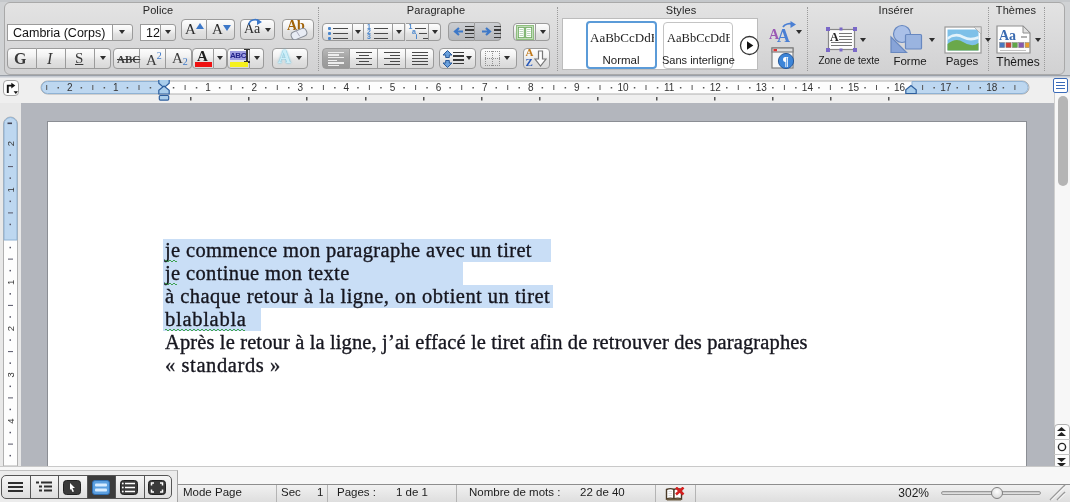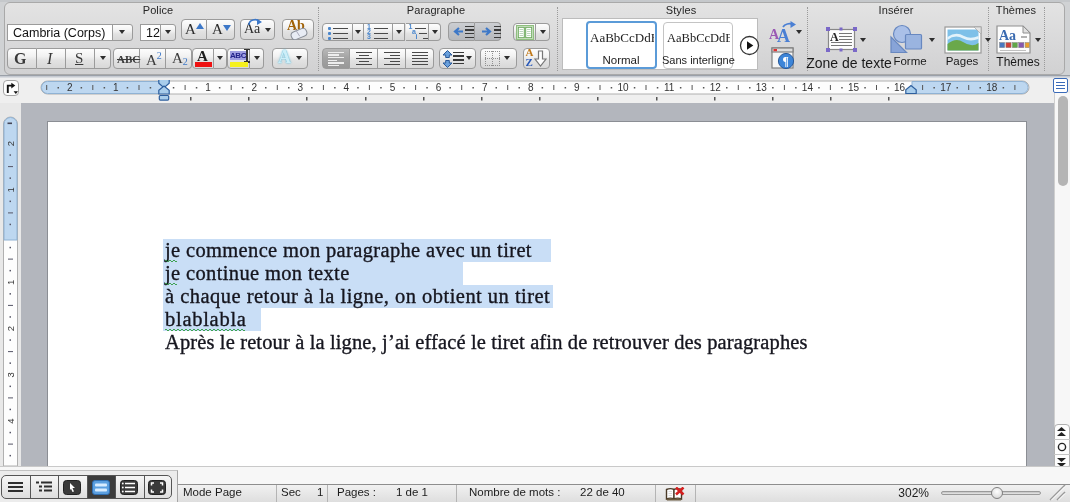--- a/index.html
+++ b/index.html
@@ -217,21 +217,21 @@
       <g fill="#7a68c8">
         <rect x="0" y="0" width="4" height="4"></rect>
         <rect x="27" y="0" width="4" height="4"></rect>
         <rect x="0" y="21" width="4" height="4"></rect>
         <rect x="27" y="21" width="4" height="4"></rect>
         <rect x="13.5" y="0.5" width="3" height="3"></rect>
         <rect x="13.5" y="21.5" width="3" height="3"></rect>
       </g>
     </svg>
     <div class="abs" style="left:860px;top:38px;width:0;height:0;border-left:3.5px solid transparent;border-right:3.5px solid transparent;border-top:4.5px solid #2e2e2e"></div>
-    <div class="abs" style="left:800px;top:55px;width:98px;text-align:center;font-size:14px;color:#1a1a1a">Zone de texte</div>
+    <div class="abs" style="left:800px;top:55px;width:98px;text-align:center;font-size:10px;color:#1a1a1a">Zone de texte</div>
     <svg class="abs" style="left:889px;top:24px" width="38" height="30" viewBox="0 0 38 30">
       <circle cx="13" cy="10" r="8.5" fill="#aac0e8" stroke="#6888c0" stroke-width="1.2"></circle>
       <path d="M2 28.5 L2 13 L17.5 28.5 Z" fill="#88a4d8" stroke="#6888c0" stroke-width="1.2"></path>
       <rect x="16.5" y="10.5" width="16" height="14.5" rx="1" fill="#9ab4e0" stroke="#6888c0" stroke-width="1.2"></rect>
     </svg>
     <div class="abs" style="left:929px;top:38px;width:0;height:0;border-left:3.5px solid transparent;border-right:3.5px solid transparent;border-top:4.5px solid #2e2e2e"></div>
     <div class="abs" style="left:870px;top:55px;width:80px;text-align:center;font-size:11.5px;color:#1a1a1a">Forme</div>
     <svg class="abs" style="left:944px;top:26px" width="38" height="28" viewBox="0 0 38 28">
       <rect x="1" y="1" width="36" height="26" fill="#fff" stroke="#999" stroke-width="1.2"></rect>
       <rect x="3.5" y="3.5" width="31" height="21" fill="#7ec0e8"></rect>
@@ -378,20 +378,21 @@
     <div class="abs" style="left:47px;top:121px;width:980px;height:345px;background:#fff;border:1px solid #8b8e94;border-bottom:none"></div>
     <div class="abs" style="left:163px;top:239px;width:388px;height:23px;background:#c9def6"></div>
     <div class="abs" style="left:163px;top:262px;width:300px;height:23px;background:#c9def6"></div>
     <div class="abs" style="left:163px;top:285px;width:390px;height:23px;background:#c9def6"></div>
     <div class="abs" style="left:163px;top:308px;width:98px;height:23px;background:#c9def6"></div>
     <div class="abs doctext" id="ln0" style="left:165px;top:240.3px;letter-spacing:0.35px">je commence mon paragraphe avec un tiret</div>
     <div class="abs doctext" id="ln1" style="left:165px;top:263.2px;letter-spacing:0.36px">je continue mon texte</div>
     <div class="abs doctext" id="ln2" style="left:165px;top:286.1px;letter-spacing:0.47px">à chaque retour à la ligne, on obtient un tiret</div>
     <div class="abs doctext" id="ln3" style="left:165px;top:309.0px;letter-spacing:0.72px">blablabla</div>
     <div class="abs doctext" id="ln4" style="left:165px;top:331.9px;letter-spacing:0.13px">Après le retour à la ligne, j’ai effacé le tiret afin de retrouver des paragraphes</div>
+    <div class="abs doctext" id="ln5" style="left:165px;top:354.8px;letter-spacing:0.59px">« standards »</div>
     <svg class="abs" style="left:165px;top:259.3px" width="13" height="4" viewBox="0 0 13 4">
       <path d="M0 2 q1 -2 2 0 q1 2 2 0 q1 -2 2 0 q1 2 2 0 q1 -2 2 0 q1 2 2 0" fill="none" stroke="#2e9b40" stroke-width="0.9"></path>
     </svg>
     <svg class="abs" style="left:165px;top:282.2px" width="13" height="4" viewBox="0 0 13 4">
       <path d="M0 2 q1 -2 2 0 q1 2 2 0 q1 -2 2 0 q1 2 2 0 q1 -2 2 0 q1 2 2 0" fill="none" stroke="#2e9b40" stroke-width="0.9"></path>
     </svg>
     <svg class="abs" style="left:165px;top:328px" width="80" height="4" viewBox="0 0 80 4">
       <path d="M0 2 q1 -2 2 0 q1 2 2 0 q1 -2 2 0 q1 2 2 0 q1 -2 2 0 q1 2 2 0 q1 -2 2 0 q1 2 2 0 q1 -2 2 0 q1 2 2 0 q1 -2 2 0 q1 2 2 0 q1 -2 2 0 q1 2 2 0 q1 -2 2 0 q1 2 2 0 q1 -2 2 0 q1 2 2 0 q1 -2 2 0 q1 2 2 0 q1 -2 2 0 q1 2 2 0 q1 -2 2 0 q1 2 2 0 q1 -2 2 0 q1 2 2 0 q1 -2 2 0 q1 2 2 0 q1 -2 2 0 q1 2 2 0 q1 -2 2 0 q1 2 2 0 q1 -2 2 0 q1 2 2 0 q1 -2 2 0 q1 2 2 0 q1 -2 2 0 q1 2 2 0 q1 -2 2 0 q1 2 2 0" fill="none" stroke="#2e9b40" stroke-width="0.9"></path>
     </svg>
     <svg class="abs" style="left:0;top:103px" width="21" height="363" viewBox="0 0 21 363">

